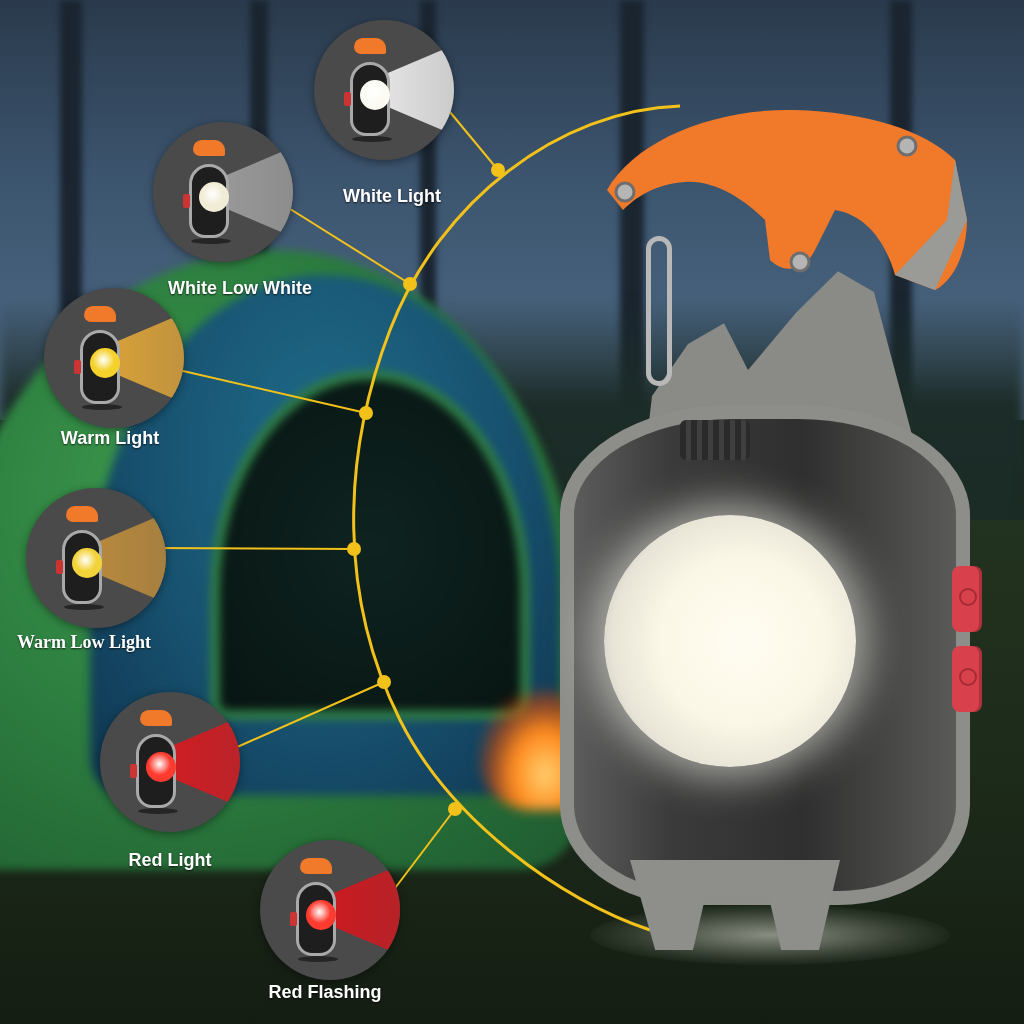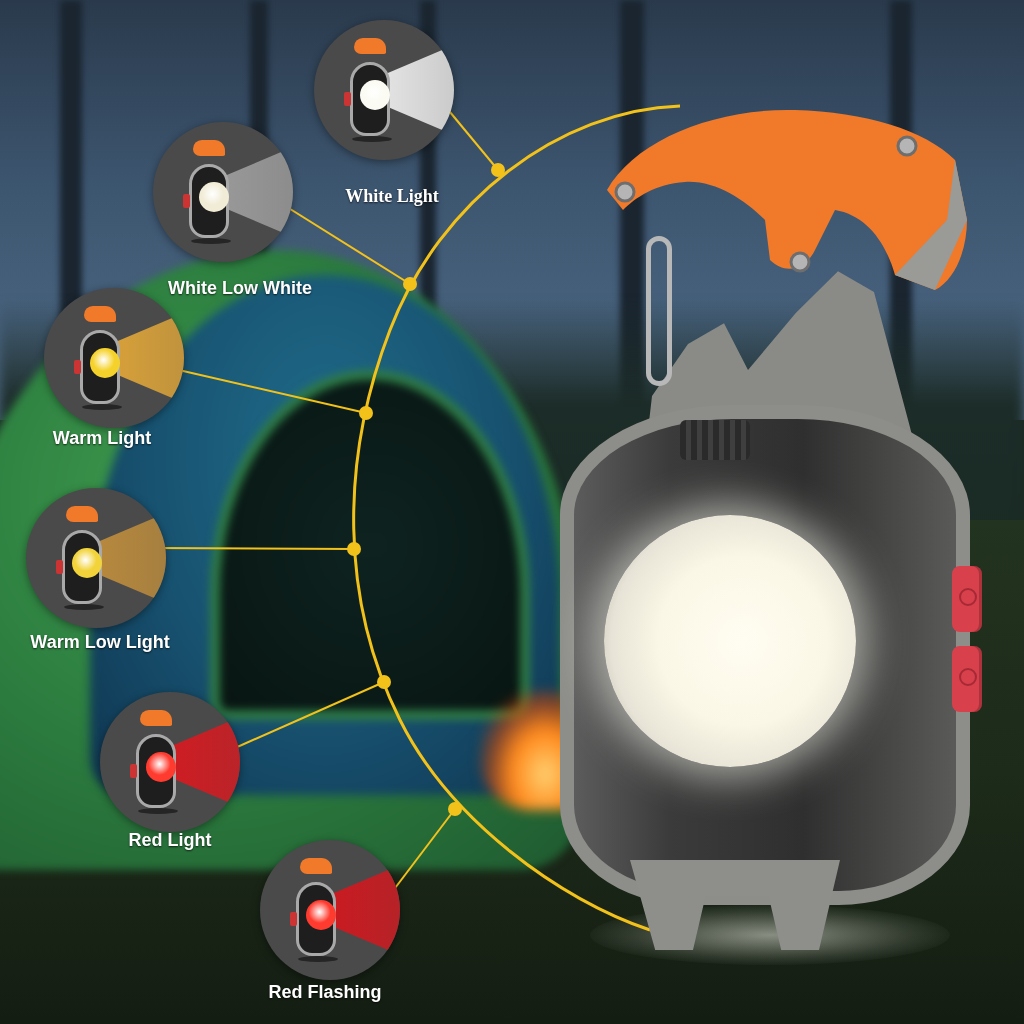--- a/index.html
+++ b/index.html
@@ -83,21 +83,21 @@
       <div class="beam" style="background: linear-gradient(90deg, rgb(230, 230, 230), rgba(230, 230, 230, 0.8));"></div>
       <div class="mini">
         <div class="hook"></div>
         <div class="body"></div>
         <div class="lens" style="background: radial-gradient(circle at 45% 40%, rgb(255, 255, 255) 0%, rgb(251, 251, 243) 45%, rgb(251, 251, 243) 100%);"></div>
         <div class="btn"></div>
         <div class="shadow"></div>
       </div>
     </div>
   </div>
-<div class="label" style="left: 392px; top: 186px; font-family: Liberation Serif, serif;">White Light</div>
+<div class="label" style="left: 392px; top: 186px;">White Light</div>
   <div class="mode">
     <div class="bubble" style="left: 153px; top: 122px;">
       <div class="beam" style="background: linear-gradient(90deg, rgb(154, 154, 154), rgba(154, 154, 154, 0.8));"></div>
       <div class="mini">
         <div class="hook"></div>
         <div class="body"></div>
         <div class="lens" style="background: radial-gradient(circle at 45% 40%, rgb(255, 255, 255) 0%, rgb(241, 236, 214) 45%, rgb(241, 236, 214) 100%);"></div>
         <div class="btn"></div>
         <div class="shadow"></div>
       </div>
@@ -109,47 +109,47 @@
       <div class="beam" style="background: linear-gradient(90deg, rgb(217, 162, 58), rgba(217, 162, 58, 0.8));"></div>
       <div class="mini">
         <div class="hook"></div>
         <div class="body"></div>
         <div class="lens" style="background: radial-gradient(circle at 45% 40%, rgb(255, 255, 255) 0%, rgb(245, 210, 43) 45%, rgb(245, 210, 43) 100%);"></div>
         <div class="btn"></div>
         <div class="shadow"></div>
       </div>
     </div>
   </div>
-<div class="label" style="left: 102px; top: 428px; text-align: center;">Warm Light</div>
+<div class="label" style="left: 110px; top: 428px; text-align: center;">Warm Light</div>
   <div class="mode">
     <div class="bubble" style="left: 26px; top: 488px;">
       <div class="beam" style="background: linear-gradient(90deg, rgb(185, 138, 61), rgba(185, 138, 61, 0.8));"></div>
       <div class="mini">
         <div class="hook"></div>
         <div class="body"></div>
         <div class="lens" style="background: radial-gradient(circle at 45% 40%, rgb(255, 255, 255) 0%, rgb(242, 211, 58) 45%, rgb(242, 211, 58) 100%);"></div>
         <div class="btn"></div>
         <div class="shadow"></div>
       </div>
     </div>
   </div>
-<div class="label" style="left: 100px; top: 632px;">Warm Low Light</div>
+<div class="label" style="left: 84px; top: 632px; font-family: Liberation Serif, serif;">Warm Low Light</div>
   <div class="mode">
     <div class="bubble" style="left: 100px; top: 692px;">
       <div class="beam" style="background: linear-gradient(90deg, rgb(209, 28, 34), rgba(209, 28, 34, 0.8));"></div>
       <div class="mini">
         <div class="hook"></div>
         <div class="body"></div>
         <div class="lens" style="background: radial-gradient(circle at 45% 40%, rgb(255, 255, 255) 0%, rgb(255, 59, 47) 45%, rgb(255, 59, 47) 100%);"></div>
         <div class="btn"></div>
         <div class="shadow"></div>
       </div>
     </div>
   </div>
-<div class="label" style="left: 170px; top: 830px; text-align: right;">Red Light</div>
+<div class="label" style="left: 170px; top: 850px; text-align: right;">Red Light</div>
   <div class="mode">
     <div class="bubble" style="left: 260px; top: 840px;">
       <div class="beam" style="background: linear-gradient(90deg, rgb(204, 26, 32), rgba(204, 26, 32, 0.8));"></div>
       <div class="mini">
         <div class="hook"></div>
         <div class="body"></div>
         <div class="lens" style="background: radial-gradient(circle at 45% 40%, rgb(255, 255, 255) 0%, rgb(255, 59, 47) 45%, rgb(255, 59, 47) 100%);"></div>
         <div class="btn"></div>
         <div class="shadow"></div>
       </div>

